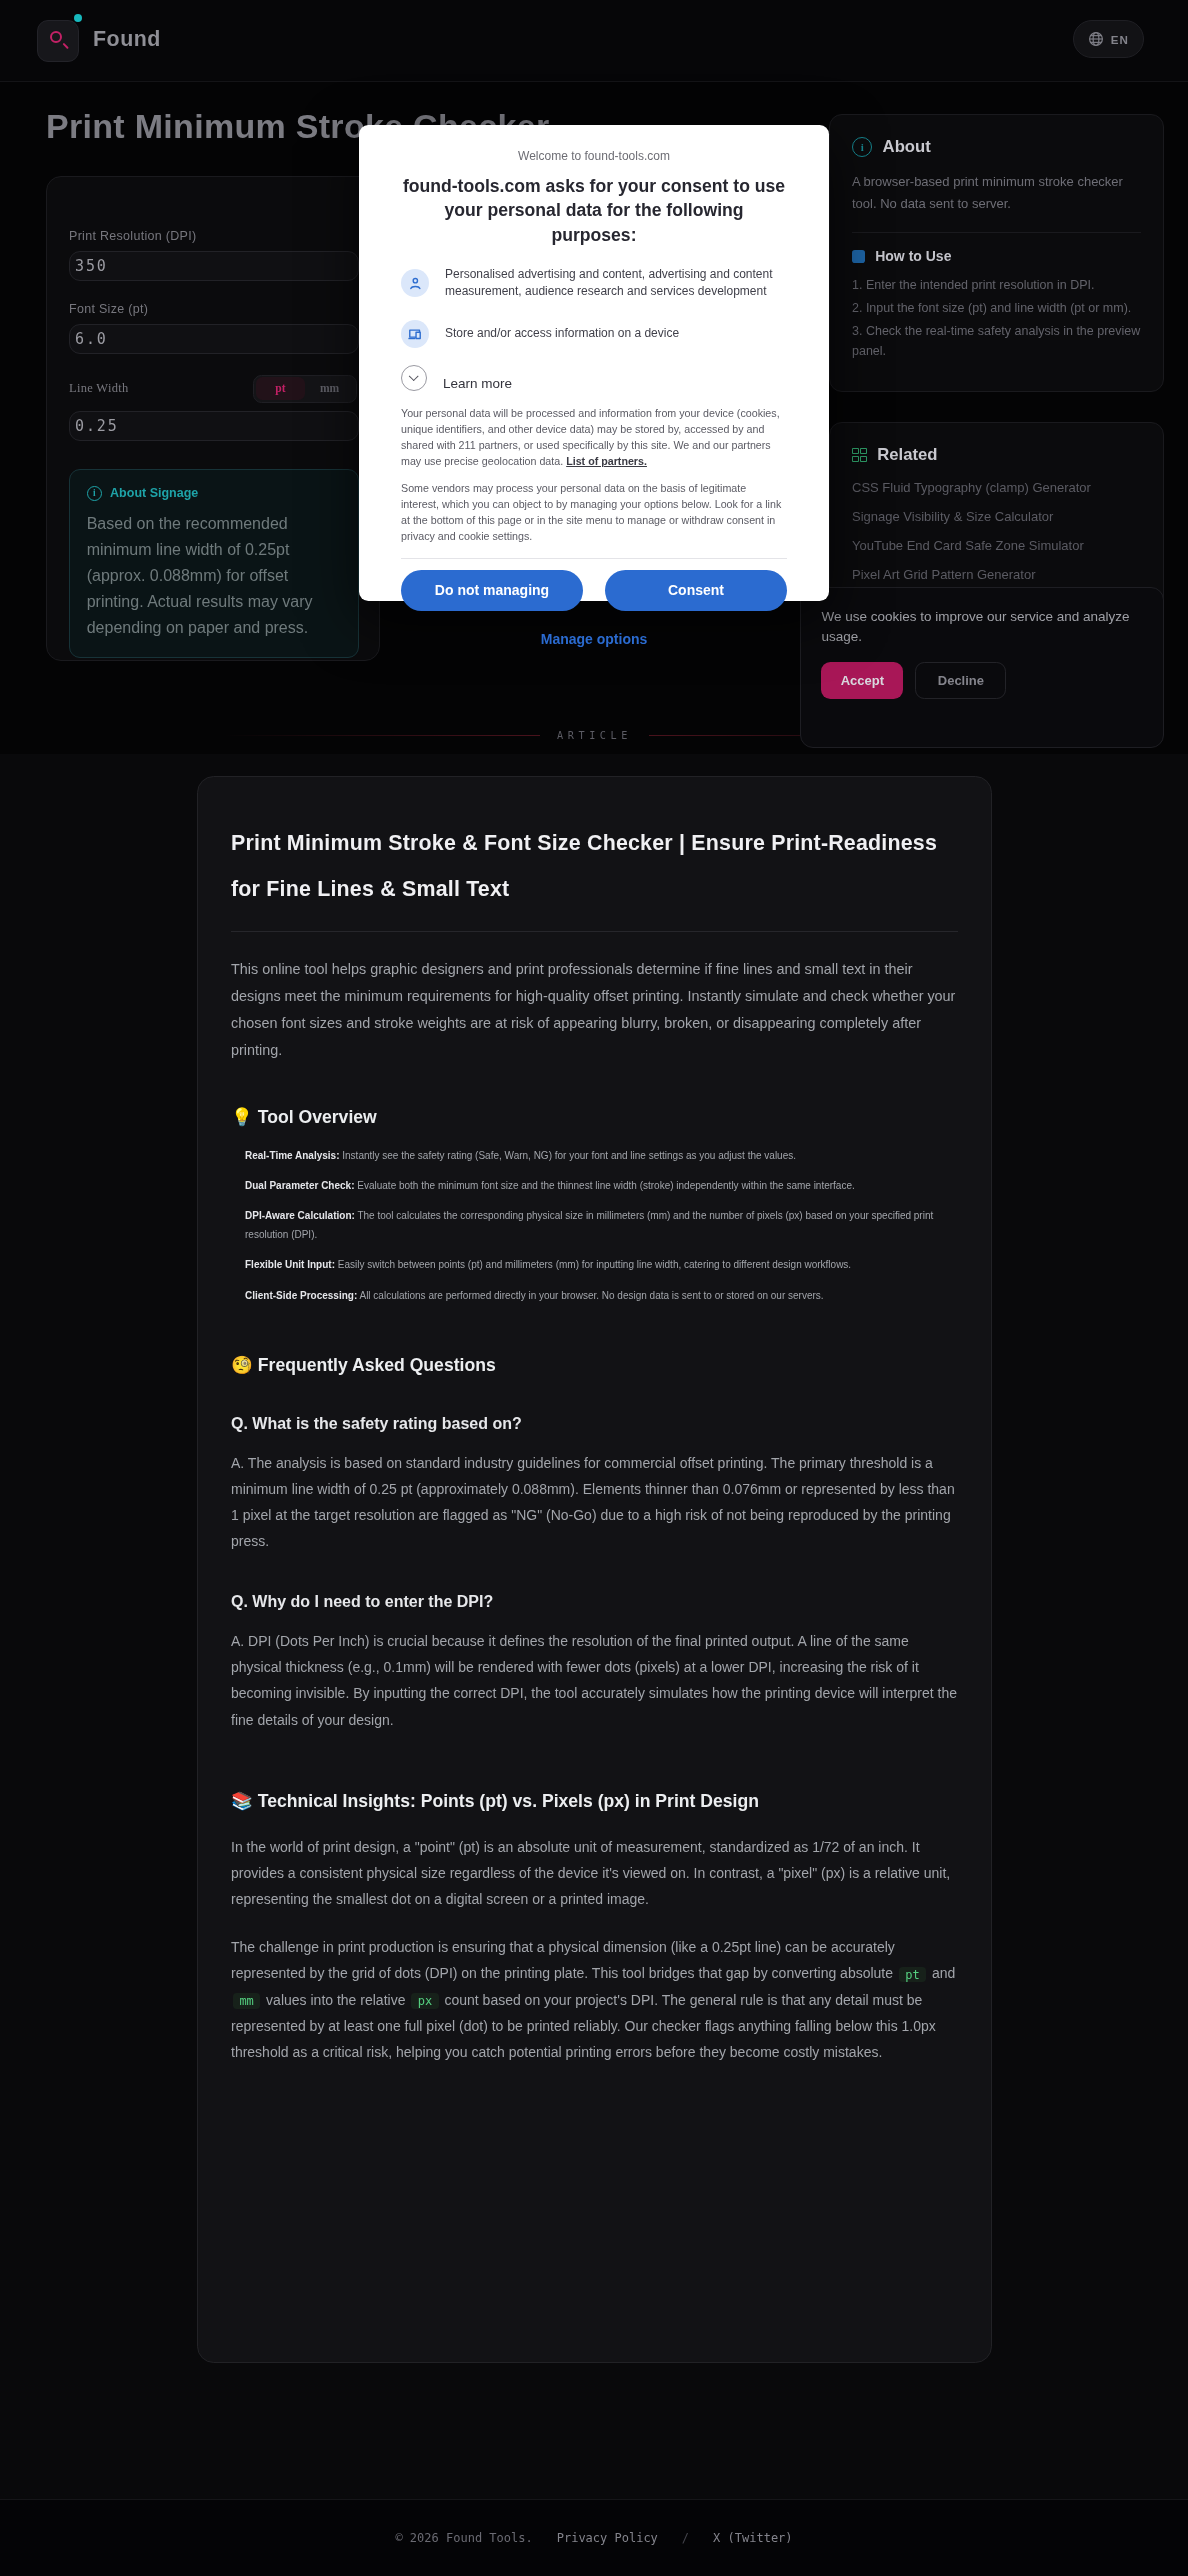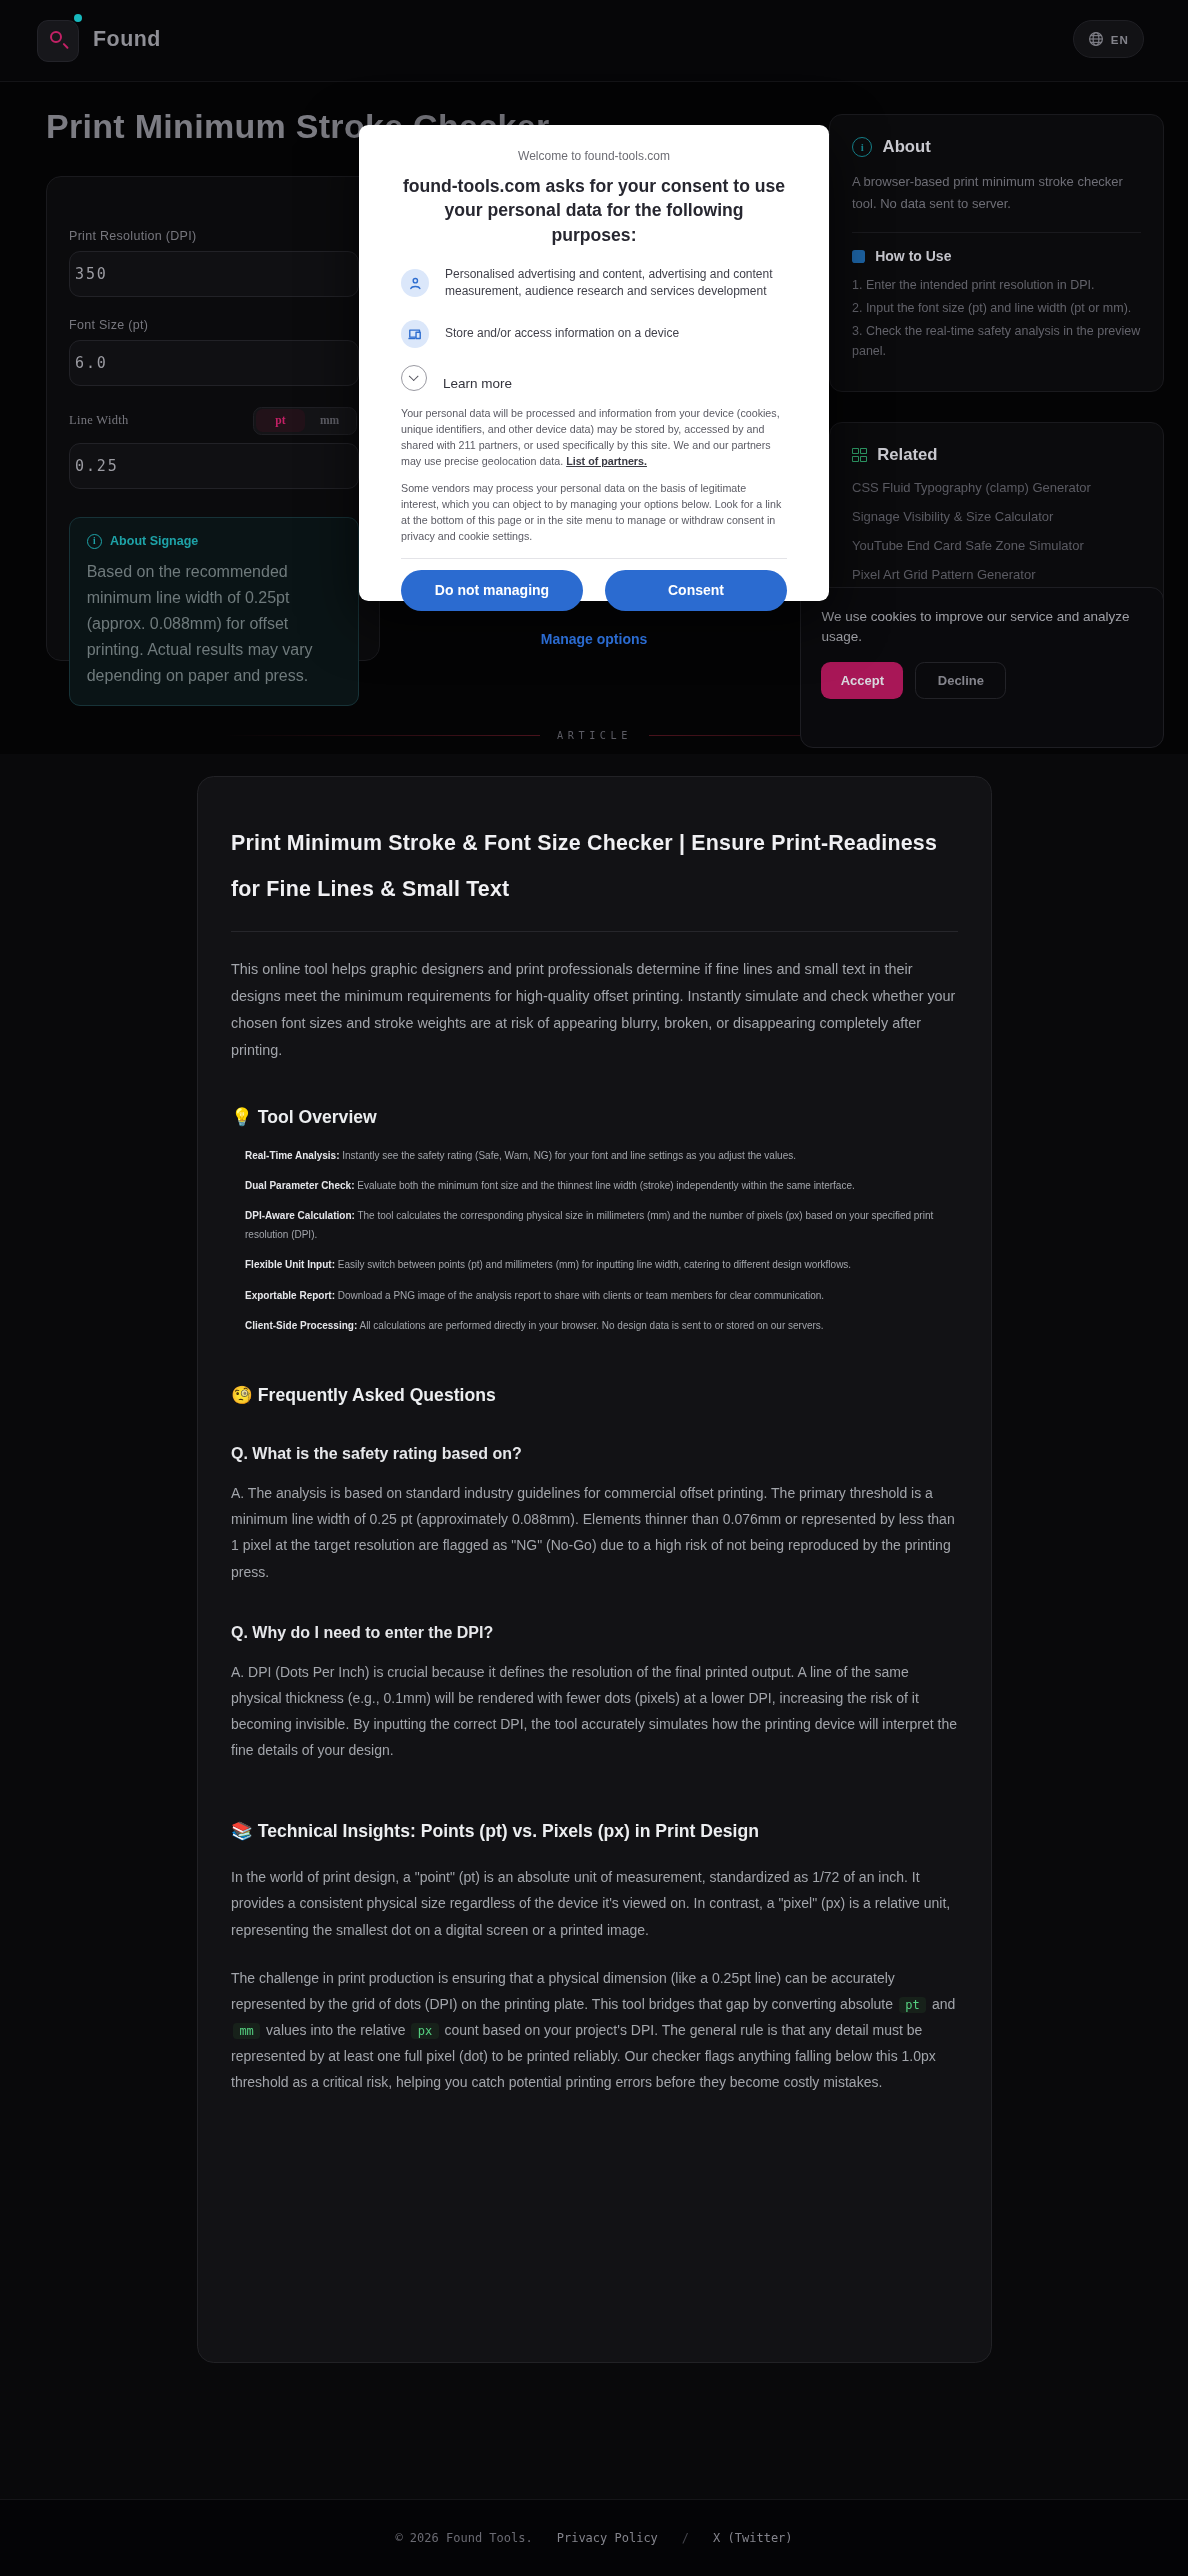--- a/index.html
+++ b/index.html
@@ -21,21 +21,21 @@
   .lang-pill { left:1073px; top:20.4px; width:71px; height:38px; border-radius:19.5px; background:#121215; border:0.9px solid #1f1f24; display:flex; align-items:center; justify-content:center; gap:6.5px; }
   .lang-pill svg { display:block; }
   .lang-label { font-size:11.6px; font-weight:700; color:#83838b; letter-spacing:0.9px; }
 
   
   .h1 { left:46px; top:107px; font-size:34px; font-weight:700; color:#7c7c83; letter-spacing:0.3px; }
 
   
   .tool-card { left:46px; top:176px; width:334px; height:485px; background:#0b0b0d; border:0.9px solid #1a1a1e; border-radius:15px; padding:52px 22px 22px 22px; }
   .field-label { font-size:12.5px; color:#77777e; letter-spacing:0.3px; }
-  .tool-input { width:290px; height:46px; margin-top:8.4px; background:#101013; border:0.9px solid #222227; border-radius:11px;
+  .tool-input { width:290px; height:30px; margin-top:8.4px; background:#101013; border:0.9px solid #222227; border-radius:11px;
     color:#9b9ba2; font-family:"DejaVu Sans Mono", monospace; font-size:15px; letter-spacing:1.9px; padding-left:5px; }
   .lw-row { display:flex; align-items:center; justify-content:space-between; margin-top:20.4px;font-family:Liberation Serif, serif; }
   .unit-toggle { width:104px; height:28px; background:#141417; border:0.9px solid #1f1f24; border-radius:8.4px; display:flex; padding:1.9px; }
   .unit-seg { flex:1; display:flex; align-items:center; justify-content:center; font-size:11.6px; font-weight:700; color:#5f5f67; border-radius:6.5px; }
   .unit-seg.active { background:#221219; color:#c22065; }
   .criteria-box { margin-top:28px; width:290px; background:#0a1416; border:0.9px solid #173338; border-radius:11px; padding:16px 16.7px; }
   .criteria-title-row { display:flex; align-items:center; gap:8.4px; }
   .info-glyph { width:15px; height:15px; border:1.4px solid; border-radius:50%; display:flex; align-items:center; justify-content:center;
     font-size:9.3px; font-weight:700; font-family:"Liberation Serif", serif; flex:0 0 auto; }
   .criteria-title { color:#1ea3a8; font-size:12.5px; font-weight:700; }
@@ -263,21 +263,20 @@
   <div class="article-hr"></div>
 
   <p class="p intro">This online tool helps graphic designers and print professionals determine if fine lines and small text in their designs meet the minimum requirements for high-quality offset printing. Instantly simulate and check whether your chosen font sizes and stroke weights are at risk of appearing blurry, broken, or disappearing completely after printing.</p>
 
   <div class="h3 overview">💡 Tool Overview</div>
   <div class="feature-list">
     <div class="feature-item"><b>Real-Time Analysis:</b><span> Instantly see the safety rating (Safe, Warn, NG) for your font and line settings as you adjust the values.</span></div>
     <div class="feature-item"><b>Dual Parameter Check:</b><span> Evaluate both the minimum font size and the thinnest line width (stroke) independently within the same interface.</span></div>
     <div class="feature-item"><b>DPI-Aware Calculation:</b><span> The tool calculates the corresponding physical size in millimeters (mm) and the number of pixels (px) based on your specified print resolution (DPI).</span></div>
     <div class="feature-item"><b>Flexible Unit Input:</b><span> Easily switch between points (pt) and millimeters (mm) for inputting line width, catering to different design workflows.</span></div>
-    <div class="feature-item"><b>Exportable Report:</b><span> Download a PNG image of the analysis report to share with clients or team members for clear communication.</span></div>
     <div class="feature-item"><b>Client-Side Processing:</b><span> All calculations are performed directly in your browser. No design data is sent to or stored on our servers.</span></div>
   </div>
 
   <div class="h3 faq">🧐 Frequently Asked Questions</div>
   <div class="h4q">Q. What is the safety rating based on?</div>
   <p class="p answer">A. The analysis is based on standard industry guidelines for commercial offset printing. The primary threshold is a minimum line width of 0.25 pt (approximately 0.088mm). Elements thinner than 0.076mm or represented by less than 1 pixel at the target resolution are flagged as "NG" (No-Go) due to a high risk of not being reproduced by the printing press.</p>
   <div class="h4q">Q. Why do I need to enter the DPI?</div>
   <p class="p answer">A. DPI (Dots Per Inch) is crucial because it defines the resolution of the final printed output. A line of the same physical thickness (e.g., 0.1mm) will be rendered with fewer dots (pixels) at a lower DPI, increasing the risk of it becoming invisible. By inputting the correct DPI, the tool accurately simulates how the printing device will interpret the fine details of your design.</p>
 
   <div class="h3 tech">📚 Technical Insights: Points (pt) vs. Pixels (px) in Print Design</div>

